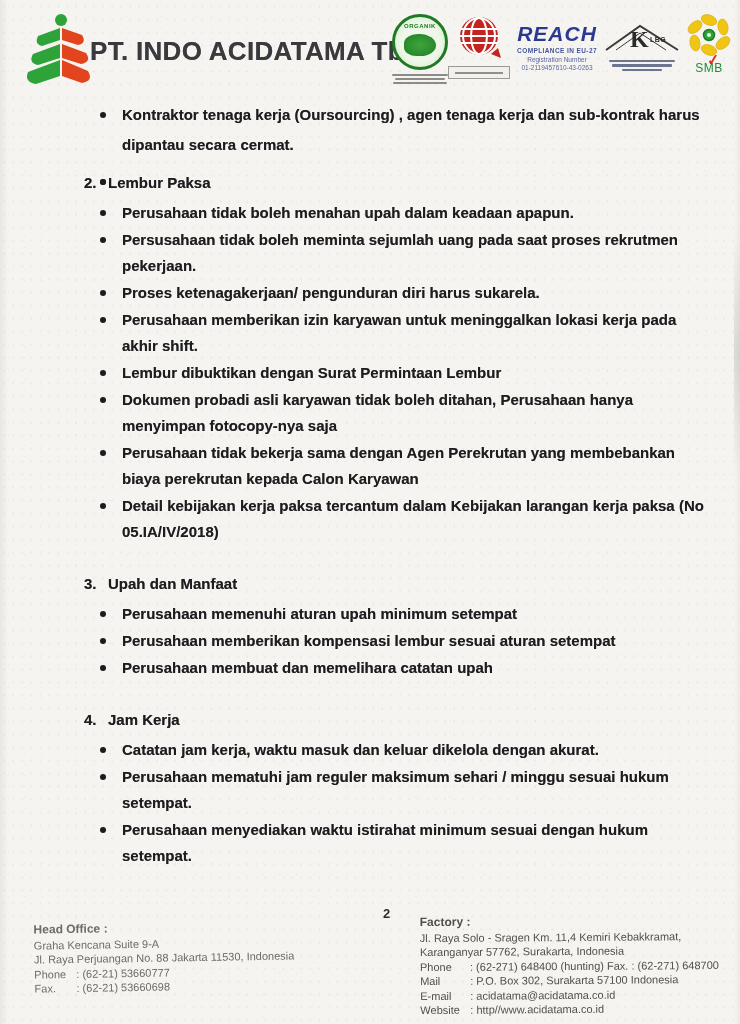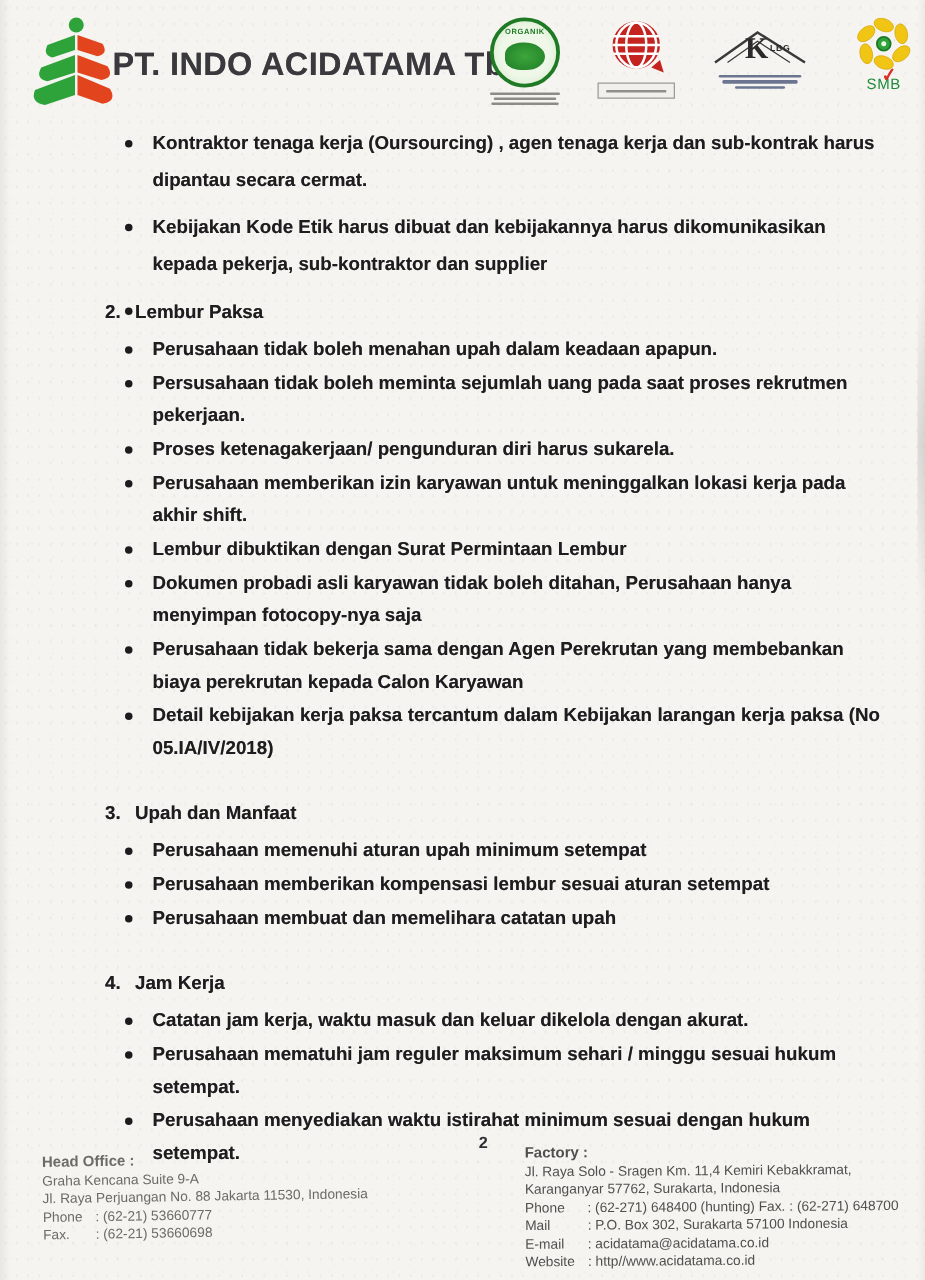--- a/index.html
+++ b/index.html
@@ -152,20 +152,26 @@
         <ellipse cx="24" cy="22" rx="16" ry="18" fill="none" stroke="#ffffff" stroke-width="2"></ellipse>
         <line x1="6" y1="15" x2="42" y2="15" stroke="#ffffff" stroke-width="2"></line>
         <line x1="5" y1="22" x2="43" y2="22" stroke="#ffffff" stroke-width="2"></line>
         <line x1="6" y1="29" x2="42" y2="29" stroke="#ffffff" stroke-width="2"></line>
       </svg>
       <div class="cert-box">
           <i></i>
         </div>
     </div>
 
+    <div class="badge reach">
+      <div class="reach-title">REACH</div>
+      <div class="reach-l1">COMPLIANCE IN EU-27</div>
+      <div class="reach-l2">Registration Number</div>
+      <div class="reach-l3">01-2119457610-43-0263</div>
+    </div>
 
     <div class="badge klbg">
       <div class="roof-wrap">
         <svg class="roof-svg" viewBox="0 0 76 36" aria-hidden="true">
           <path d="M2 30 L36 6 L74 30" fill="none" stroke="#3a3a3a" stroke-width="2"></path>
           <path d="M12 30 L36 13 L62 30" fill="none" stroke="#3a3a3a" stroke-width="1"></path>
         </svg>
         <span class="k-big">K</span>
         <span class="k-small">LBG</span>
       </div>
@@ -192,21 +198,21 @@
       <div class="smb-label-wrap">
         <span class="smb-label">SMB</span>
         <span class="smb-check">✓</span>
       </div>
     </div>
   </div>
 
   <div class="doc-body">
     <ul class="blist intro" id="intro-list">
         <li class="bullet-item"><span class="marker"></span><span class="btext">Kontraktor tenaga kerja (Oursourcing) , agen tenaga kerja dan sub-kontrak harus dipantau secara cermat.</span></li>
-        <li class="bullet-item"><span class="marker"></span><span class="btext">Kebijakan Kode Etik harus dibuat dan kebijakannya harus dikomunikasikan kepada pekerja, sub-kontraktor dan supplier</span></li>
+        <li class="bullet-item"><span class="marker"></span></li>
         <li class="bullet-item"><span class="marker"></span></li>
       </ul>
     <div id="sections">
         <div class="section">
           <div class="sec-heading"><span class="sec-num">2.</span><span class="sec-title">Lembur Paksa</span></div>
           <ul class="blist section-list section">
             <li class="bullet-item"><span class="marker"></span><span class="btext">Perusahaan tidak boleh menahan upah dalam keadaan apapun.</span></li>
             <li class="bullet-item"><span class="marker"></span><span class="btext">Persusahaan tidak boleh meminta sejumlah uang pada saat proses rekrutmen pekerjaan.</span></li>
             <li class="bullet-item"><span class="marker"></span><span class="btext">Proses ketenagakerjaan/ pengunduran diri harus sukarela.</span></li>
             <li class="bullet-item"><span class="marker"></span><span class="btext">Perusahaan memberikan izin karyawan untuk meninggalkan lokasi kerja pada akhir shift.</span></li>

